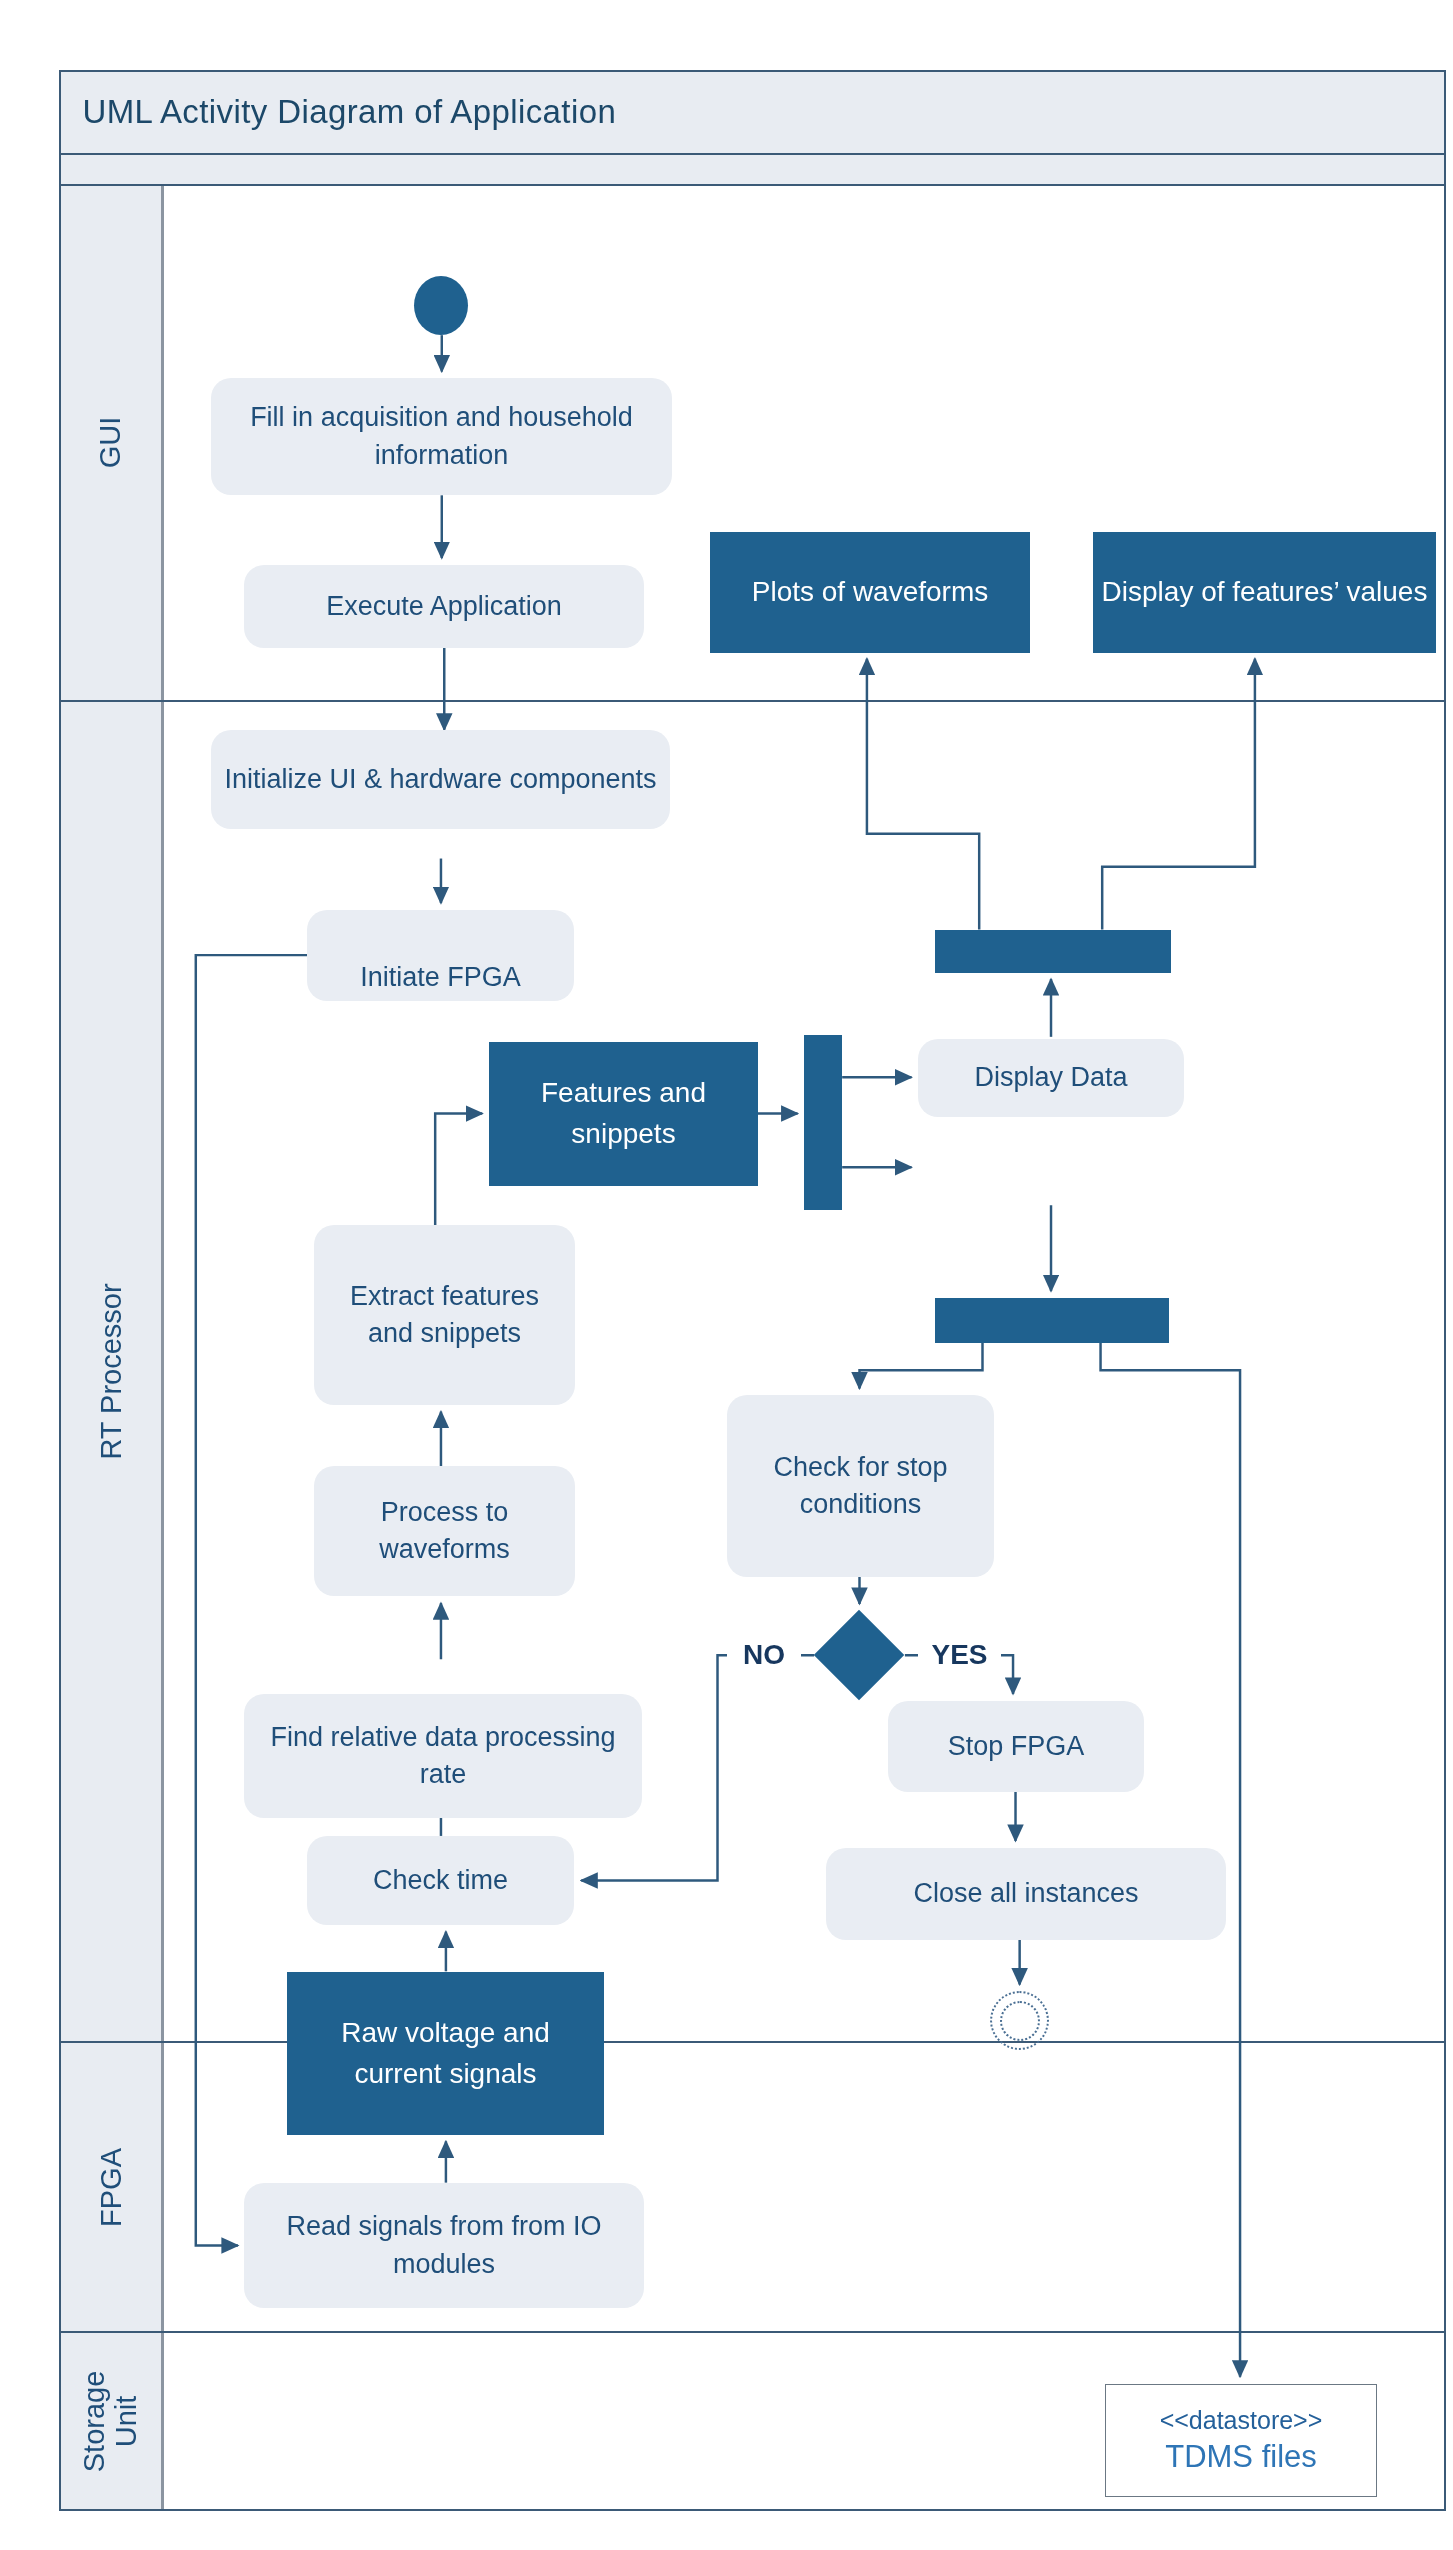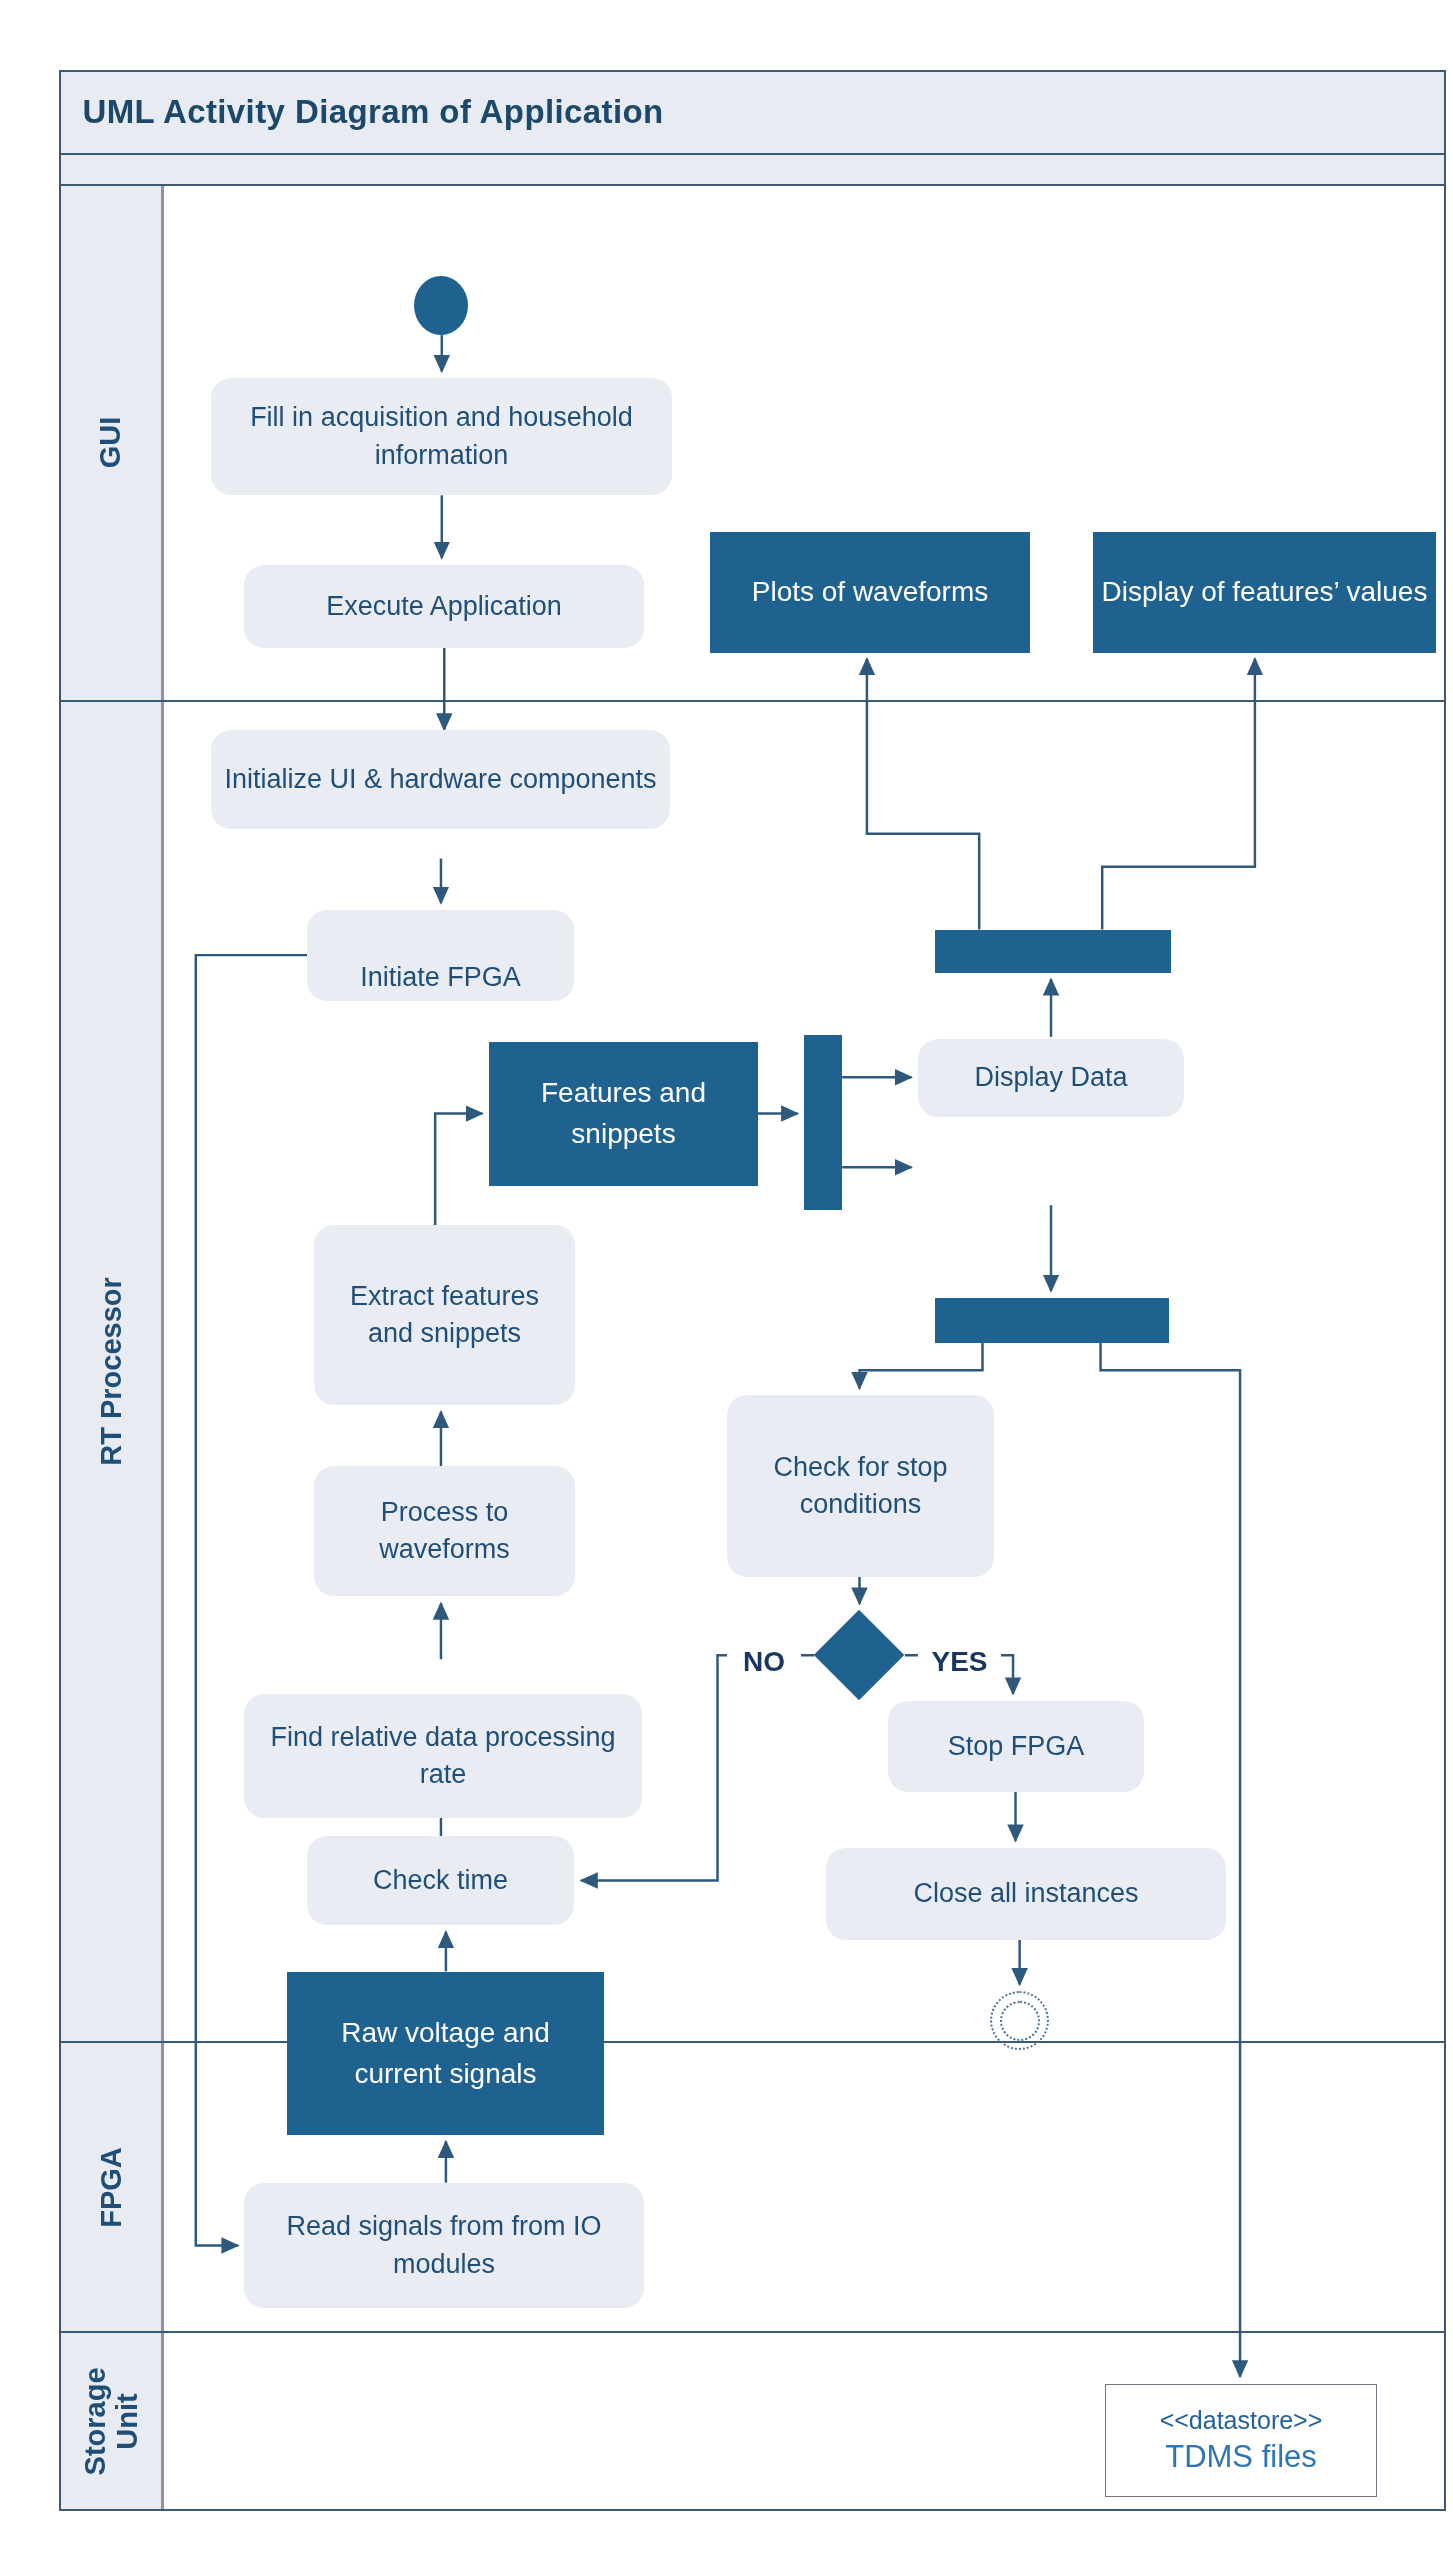--- a/index.html
+++ b/index.html
@@ -4,21 +4,21 @@
 <style>
   html,body { margin:0; padding:0; background:#ffffff; }
   * { box-sizing:border-box; }
   #canvas {
     position:relative; width:1454px; height:2550px; background:#ffffff;
     font-family:"Liberation Sans", sans-serif; color:#1f4e79;
   }
   
   #pool {
     position:absolute; left:59px; top:70px; width:1387px; height:2441px;
-    border:2.5px solid #3b5a77; display:flex; flex-direction:column;font-weight:bold;
+    border:2.5px solid #3b5a77; display:flex; flex-direction:column;
   }
   #title-bar {
     height:83px; background:#e8ecf2; border-bottom:2.5px solid #3b5a77;
     display:flex; align-items:center; padding-left:21.5px;
     font-size:33px; color:#1c4869; letter-spacing:0.4px;
   }
   #sub-band { height:31px; background:#e8ecf2; border-bottom:2.5px solid #3b5a77; }
   .lane { display:flex; }
   .lane + .lane { border-top:2.5px solid #3b5a77; }
   .lane-gui { height:515px; }
@@ -50,21 +50,21 @@
   .bar { background:#1f618f; }
   .start-node { background:#1f618f; border-radius:50%; }
   .diamond { background:#1f618f; transform:rotate(45deg); }
   .end-node { border:2.5px dotted #4a6f93; border-radius:50%; }
   .end-node .inner {
     position:absolute; left:50%; top:50%; transform:translate(-50%,-50%);
     width:40px; height:40px; border:2.5px dotted #4a6f93; border-radius:50%;
   }
   .edge-label {
     background:#ffffff; color:#17375e; font-size:28px; font-weight:600;
-    display:flex; align-items:center; justify-content:center;margin-top:7px;
+    display:flex; align-items:center; justify-content:center;
   }
   .datastore-node {
     background:#ffffff; border:1.7px solid #6b7884; flex-direction:column;
     line-height:1.3; padding:6.6px 5px;
   }
   .datastore-node .stereotype { font-size:25px; color:#24609a; }
   .datastore-node .ds-name { font-size:31px; color:#2e75b6; }
 </style>
 </head>
 <body>

